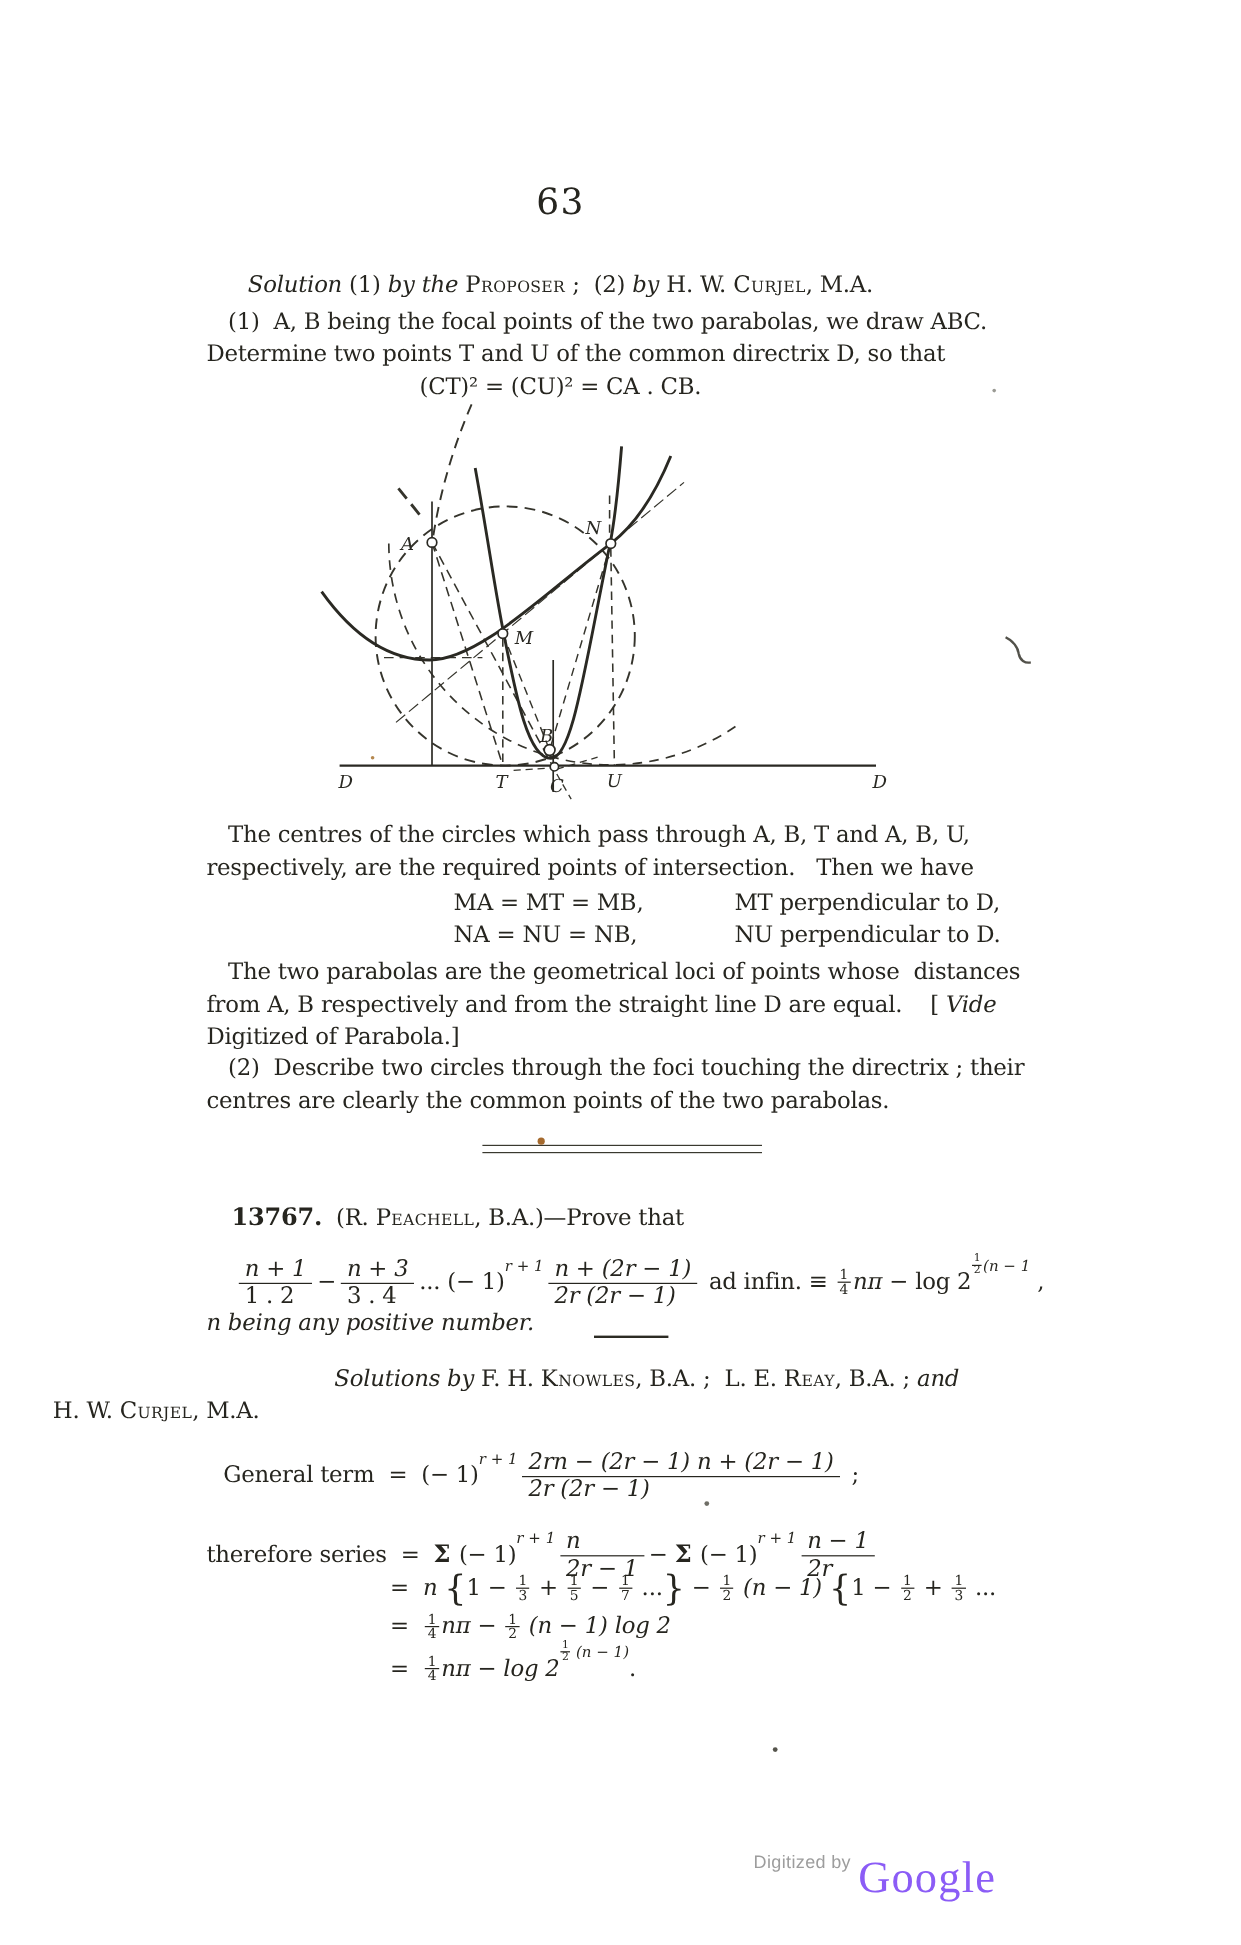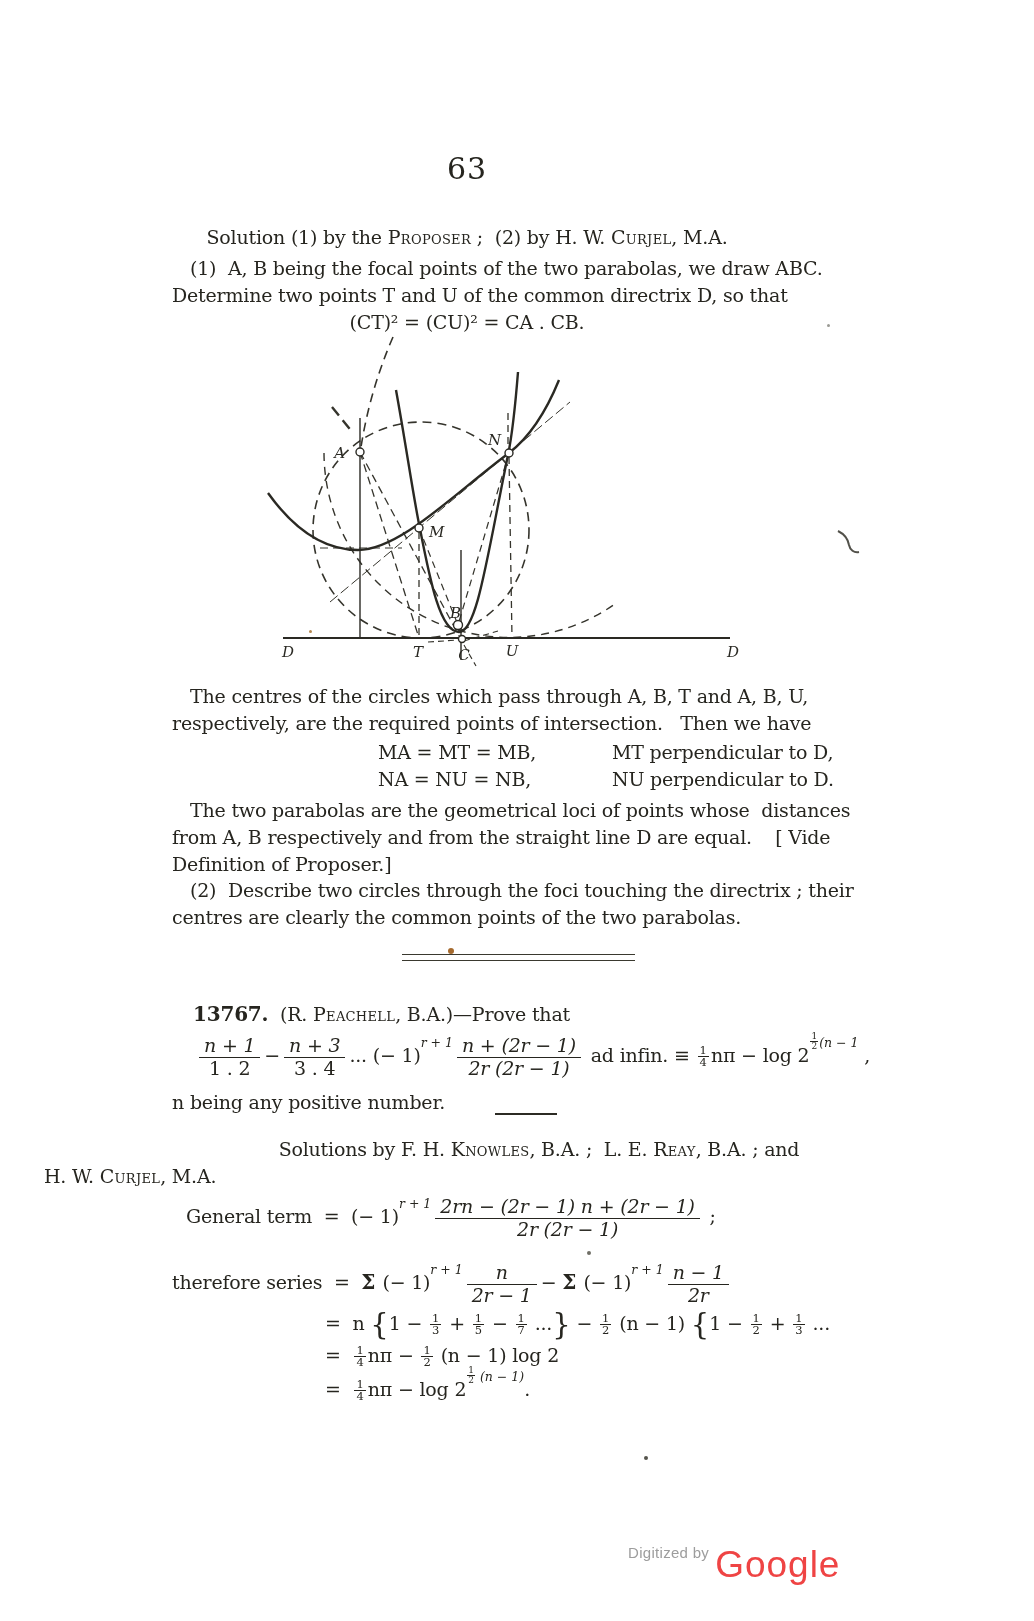--- a/index.html
+++ b/index.html
@@ -1,43 +1,43 @@
 <!DOCTYPE html>
 <html><head>
 <meta charset="utf-8">
 <style>
   html,body{margin:0;padding:0}
   body{width:1034px;height:1621px;position:relative;background:#ffffff;overflow:hidden;
        font-family:"DejaVu Serif","Liberation Serif",serif;color:#26251f}
   .ln{position:absolute;white-space:pre;font-size:19px;letter-spacing:-0.2px;line-height:26px}
   .ctr{left:0;width:934px;text-align:center}
-  .it{}
+  .it{font-style:italic}
   .sc{font-variant:small-caps;letter-spacing:0.3px}
   .b{font-weight:bold}
   sup.s{font-size:12.5px;position:relative;top:-8px;font-style:italic;letter-spacing:0}
-  .frac{display:inline-block;text-align:center;vertical-align:middle;line-height:1.15;margin:0 4px;font-style:italic}
+  .frac{display:inline-block;vertical-align:middle;line-height:1.15;margin:12px 4px;font-style:italic}
   .frac>.fn{display:block;border-bottom:1.5px solid #26251f;padding:0 5px}
   .frac>.fd{display:block;padding:0 5px}
   .rm{font-style:normal}
   .sfrac{display:inline-block;text-align:center;vertical-align:-4px;line-height:1;font-size:11.5px;margin:0 2px;font-style:normal;letter-spacing:0}
   .sfrac>.fn{display:block;border-bottom:1px solid #26251f;padding:0 2px}
   .sfrac>.fd{display:block}
   .tfrac{display:inline-block;text-align:center;vertical-align:-2px;line-height:1;font-size:9px;margin:0 1px;font-style:normal}
   .tfrac>.fn{display:block;border-bottom:1px solid #26251f;padding:0 1px}
   .tfrac>.fd{display:block}
   .brace{font-size:29px;vertical-align:-4px;letter-spacing:0}
   .sigma{font-weight:bold;font-size:20px;letter-spacing:0}
   .rule-double{position:absolute;left:402px;top:954px;width:233px;height:5px;
                border-top:1.6px solid #3a392f;border-bottom:1.6px solid #3a392f}
   .rule-short{position:absolute;left:495px;top:1113px;width:62px;height:0;border-top:2px solid #2c2b24}
   .dot{position:absolute;border-radius:50%}
   .wm{position:absolute;left:628px;top:1544px;display:flex;align-items:flex-start;
       font-family:"Liberation Sans","DejaVu Sans",sans-serif}
   .wm .pre{font-size:15px;color:#9d9d9d;letter-spacing:0.3px}
-  .wm .brand{font-size:37px;color:#ef4444;font-family:Liberation Sans, sans-serif;letter-spacing:1px;margin-left:6px}
+  .wm .brand{font-size:37px;color:#8b5cf6;font-family:Liberation Serif, serif;letter-spacing:1px;margin-left:6px}
   svg text{font-family:"DejaVu Serif",serif;font-style:italic;font-size:15px;fill:#2a2923}
 </style>
 </head>
 <body>
 
 <div class="ln ctr" style="top:156px;font-size:30px;letter-spacing:1px">63</div>
 
 <div class="ln ctr" style="top:224px"><span class="it">Solution</span><span> (1) </span><span class="it">by the</span><span> </span><span class="sc">Proposer</span><span> ;  (2) </span><span class="it">by</span><span> H. W. </span><span class="sc">Curjel</span><span>, M.A.</span></div>
 
 <div class="ln" style="left:190px;top:255px">(1)  A, B being the focal points of the two parabolas, we draw ABC.</div>
@@ -91,21 +91,21 @@
 <div class="ln" style="left:190px;top:683px">The centres of the circles which pass through A, B, T and A, B, U,</div>
 <div class="ln" style="left:172px;top:710px">respectively, are the required points of intersection.   Then we have</div>
 
 <div class="ln" style="left:378px;top:739px">MA = MT = MB,</div>
 <div class="ln" style="left:612px;top:739px">MT perpendicular to D,</div>
 <div class="ln" style="left:378px;top:766px">NA = NU = NB,</div>
 <div class="ln" style="left:612px;top:766px">NU perpendicular to D.</div>
 
 <div class="ln" style="left:190px;top:797px">The two parabolas are the geometrical loci of points whose  distances</div>
 <div class="ln" style="left:172px;top:824px"><span>from A, B respectively and from the straight line D are equal.    [ </span><span class="it">Vide</span></div>
-<div class="ln" style="left:172px;top:851px">Definition of Proposer.]</div>
+<div class="ln" style="left:172px;top:851px">Digitized of Parabola.]</div>
 
 <div class="ln" style="left:190px;top:877px">(2)  Describe two circles through the foci touching the directrix ; their</div>
 <div class="ln" style="left:172px;top:904px">centres are clearly the common points of the two parabolas.</div>
 
 <div class="rule-double"></div>
 <div class="dot" style="left:448px;top:948px;width:6px;height:6px;background:#a56a2e"></div>
 
 <div class="ln" style="left:193px;top:1001px"><span class="b" style="font-size:20px">13767.</span><span>  (R. </span><span class="sc">Peachell</span><span>, B.A.)—Prove that</span></div>
 
 <div class="ln" style="left:195px;top:1035px"><span class="frac"><span class="fn it">n + 1</span><span class="fd rm">1 . 2</span></span><span>−</span><span class="frac"><span class="fn it">n + 3</span><span class="fd rm">3 . 4</span></span><span>... </span><span>(− 1)</span><sup class="s">r + 1</sup><span class="frac"><span class="fn">n + (2r − 1)</span><span class="fd">2r (2r − 1)</span></span><span> ad infin. </span><span>≡ </span><span class="sfrac"><span class="fn">1</span><span class="fd">4</span></span><span class="it">nπ</span><span> − log 2</span><sup class="s"><span class="tfrac"><span class="fn">1</span><span class="fd">2</span></span><span class="it">(n − 1</span></sup><span> ,</span></div>

